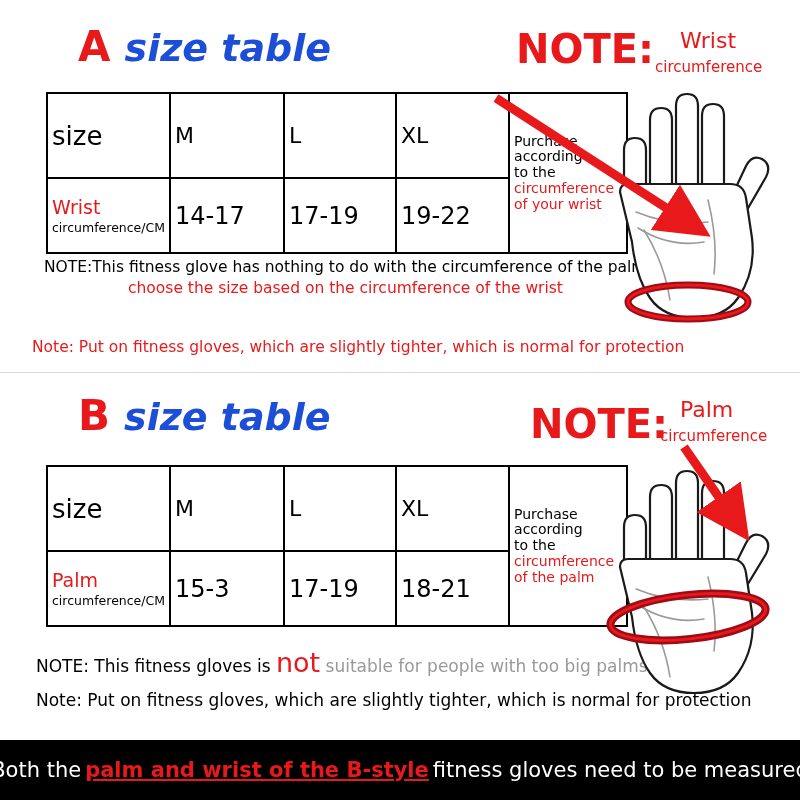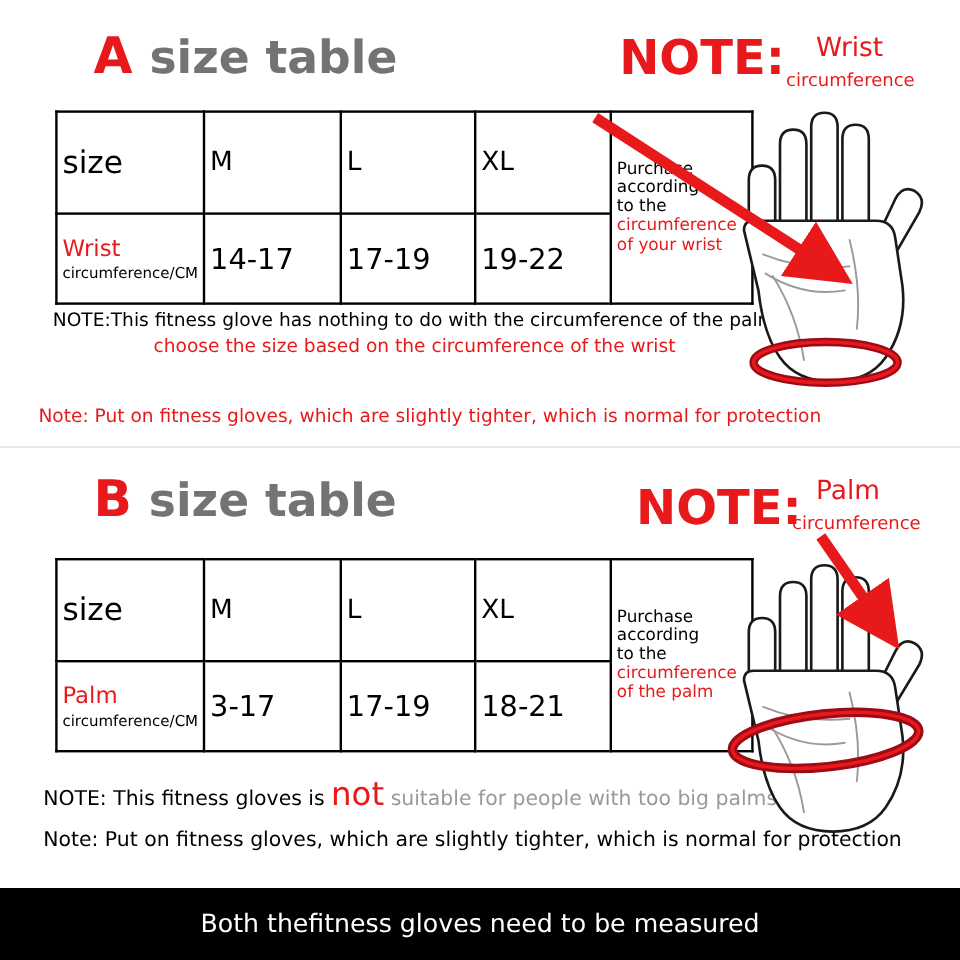--- a/index.html
+++ b/index.html
@@ -36,24 +36,25 @@
     white-space: nowrap;
   }
   .heading .letter {
     color: #e8191b;
     font-size: 42px;
     font-weight: bold;
     font-family: "DejaVu Sans", sans-serif;
     margin-right: 14px;
   }
   .heading .title {
-    color: #737373;
+    color: #1d4ed8;
     font-size: 38px;
     font-weight: bold;
     font-family: "DejaVu Sans", sans-serif;
+    font-style: italic;
   }
 
   
   table.size-table {
     position: absolute;
     border-collapse: collapse;
     table-layout: fixed;
   }
   table.size-table td {
     border: 2px solid #000;
@@ -277,21 +278,21 @@
             <div class="red">of the palm</div>
           </div>
         </td>
       </tr>
       <tr class="row2">
         <td class="c-size">
           <span class="rowlabel-main">Palm</span>
           <span class="rowlabel-sub">circumference/CM</span>
         </td>
         <td class="c-m">
-          <span class="txt-val">3-17</span>
+          <span class="txt-val">15-3</span>
         </td>
         <td class="c-l">
           <span class="txt-val">17-19</span>
         </td>
         <td class="c-xl">
           <span class="txt-val">18-21</span>
         </td>
       </tr>
     </tbody>
       </table>
@@ -331,16 +332,17 @@
           <path d="M0,0 L6,3 L0,6 z" fill="#e8191b"></path>
         </marker>
       </defs>
       <line x1="54" y1="12" x2="104" y2="84" stroke="#e8191b" stroke-width="9" marker-end="url(#ah2)"></line>
     </svg>
 
   </div>
 
   <div id="bottom-banner">
     <span class="bn">Both the</span>
+    <span class="bn bn-red">palm and wrist of the B-style</span>
     <span class="bn">fitness gloves need to be measured</span>
   </div>
 
 </div>
 
 </body></html>

